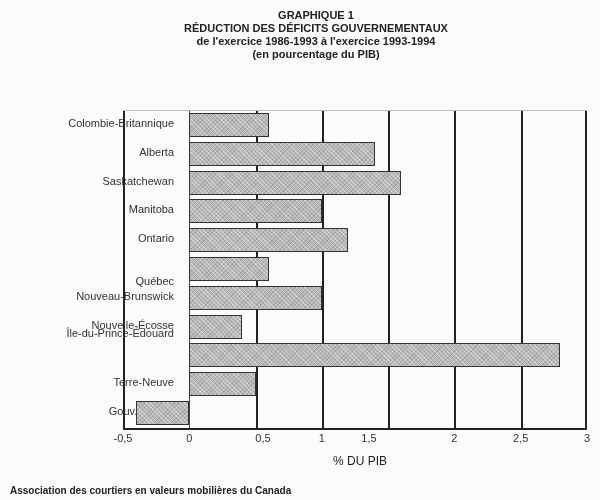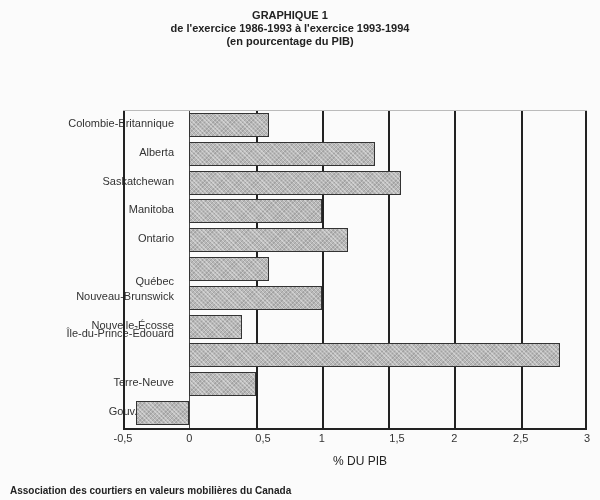--- a/index.html
+++ b/index.html
@@ -1,35 +1,36 @@
 <!DOCTYPE html>
 <html><head>
 <meta charset="utf-8">
 <style>
   html, body { margin:0; padding:0; }
   body { width:600px; height:500px; background:#fbfbfb; position:relative; overflow:hidden; font-family:"Liberation Sans", sans-serif; color:#222; }
-  .title { position:absolute; left:140px; width:300px; text-align:center; font-weight:bold; font-size:11px; line-height:13px; top:9px; }
+  .title { position:absolute; left:166px; width:300px; text-align:center; font-weight:bold; font-size:11px; line-height:13px; top:9px; }
   .plot { position:absolute; left:123px; top:110px; width:464px; height:317px; border-top:1px solid #bbb; border-bottom:2px solid #222; }
   .gridline { position:absolute; top:0; bottom:0; width:2px; background:#222; }
   .gridline.zero { width:1px; background:#444; }
   .bar { position:absolute; height:24px; border:1px solid #333; box-sizing:border-box;
     background-color:#b8b8b8;
     background-image:
       repeating-linear-gradient(45deg, rgba(255,255,255,0.35) 0 1px, transparent 1px 3px),
       repeating-linear-gradient(-45deg, rgba(0,0,0,0.12) 0 1px, transparent 1px 3px); }
   .cat { position:absolute; right:426px; font-size:11px; text-align:right; white-space:nowrap; color:#333; }
   .tick { position:absolute; top:432px; font-size:11px; width:30px; margin-left:-15px; text-align:center; color:#333; }
   .xlabel { position:absolute; top:454px; left:300px; width:120px; text-align:center; font-weight:normal; font-size:12px; }
   .source { position:absolute; left:10px; top:485px; font-size:10px; font-weight:bold; color:#222; }
 </style>
 </head>
 <body>
 
 <div class="title">
   <div>GRAPHIQUE 1</div>
+  <div>RÉDUCTION DES DÉFICITS GOUVERNEMENTAUX</div>
   <div>de l'exercice 1986-1993 à l'exercice 1993-1994</div>
   <div>(en pourcentage du PIB)</div>
 </div>
 
 <div id="cats">
     <div class="cat" style="top: 117px;">Colombie-Britannique</div>
     <div class="cat" style="top: 145.8px;">Alberta</div>
     <div class="cat" style="top: 174.6px;">Saskatchewan</div>
     <div class="cat" style="top: 203.4px; text-align: right;">Manitoba</div>
     <div class="cat" style="top: 232.2px;">Ontario</div>
@@ -61,21 +62,21 @@
     <div class="bar" style="left: 66.2857px; width: 371.2px; top: 232.4px;"></div>
     <div class="bar" style="left: 66.2857px; width: 66.2857px; top: 261.2px;"></div>
     <div class="bar" style="left: 13.2571px; width: 53.0286px; top: 290px;"></div>
   </div>
 
 <div id="ticks">
     <div class="tick" style="left: 123px;">-0,5</div>
     <div class="tick" style="left: 189.286px;">0</div>
     <div class="tick" style="left: 255.571px; text-align: right;">0,5</div>
     <div class="tick" style="left: 321.857px;">1</div>
-    <div class="tick" style="left: 397px;">1,5</div>
+    <div class="tick" style="left: 369px;">1,5</div>
     <div class="tick" style="left: 454.429px;">2</div>
     <div class="tick" style="left: 520.714px;">2,5</div>
     <div class="tick" style="left: 587px;">3</div>
   </div>
 
 <div class="xlabel">% DU PIB</div>
 
 <div class="source">Association des courtiers en valeurs mobilières du Canada</div>
 
 </body></html>

